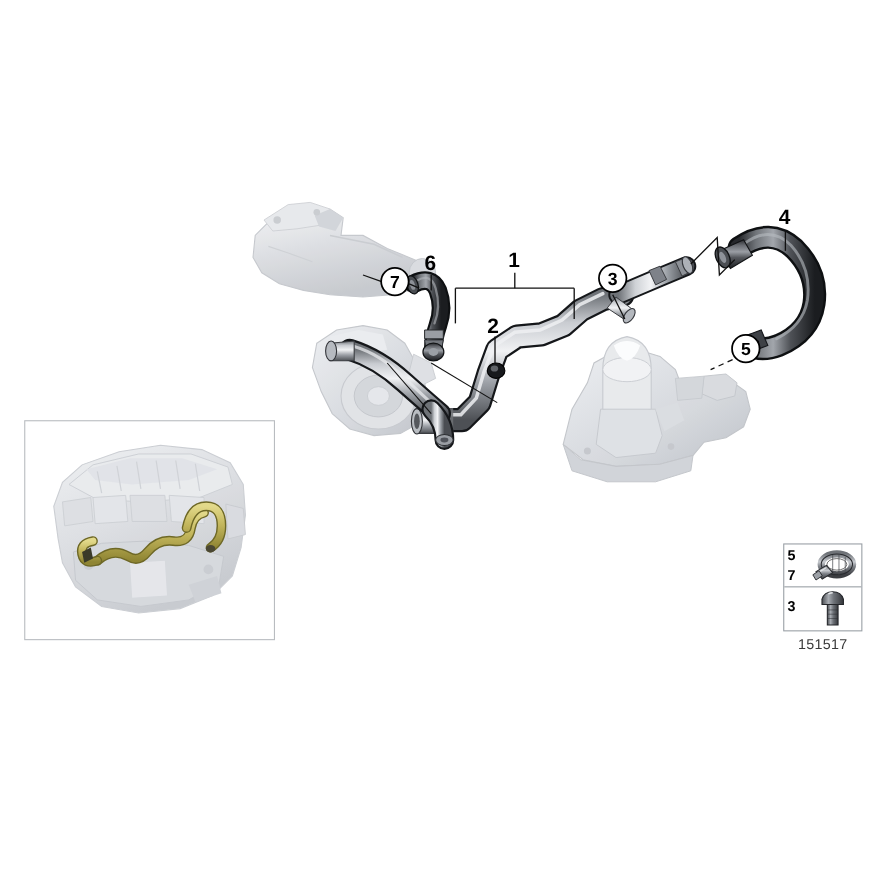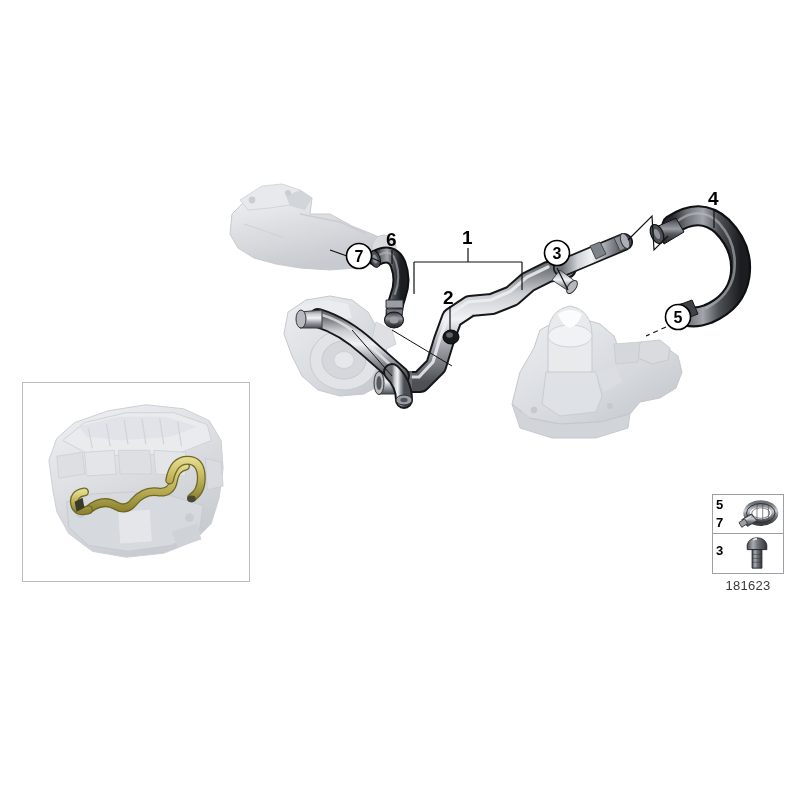--- a/index.html
+++ b/index.html
@@ -363,20 +363,20 @@
           <g stroke="#2c2e32" stroke-width="0.6" opacity="0.8">
             <path d="M19 21 L29 21"></path>
               <path d="M19 25 L29 25"></path>
               <path d="M19 29 L29 29"></path>
           </g>
           <path d="M20 6 Q22 5 24 5" stroke="#e8eaed" stroke-width="1.6" fill="none"></path>
         </svg>
       </div>
     </div>
   </div>
-  <div id="legend-code">181623</div>
+  <div id="legend-code">151517</div>
 
   <div id="footer">
     
     
   </div>
 
 </div>
 
 </body></html>

